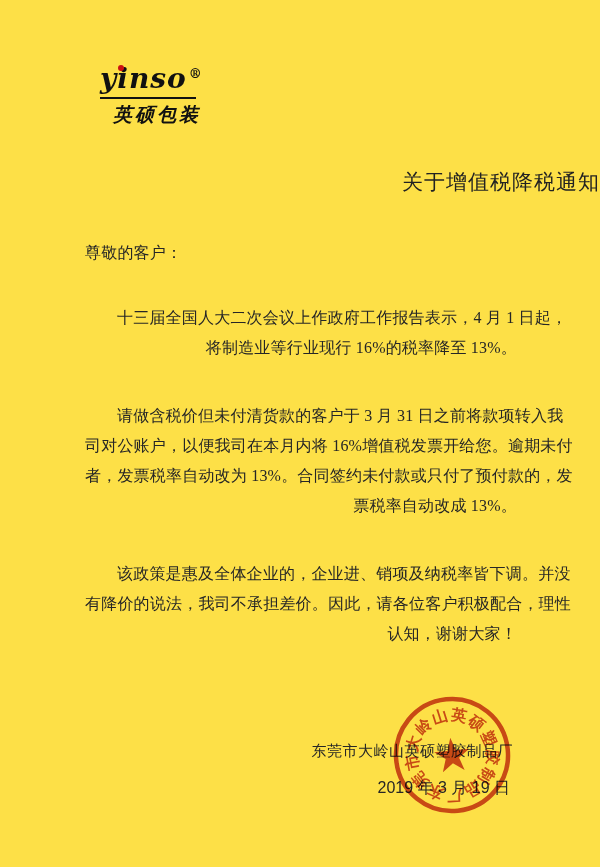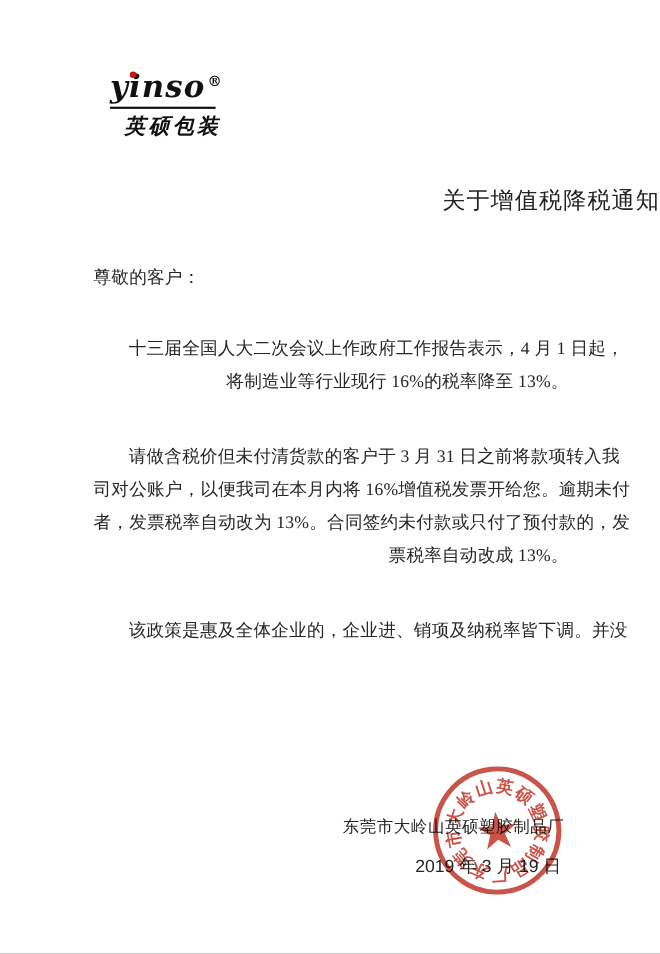--- a/index.html
+++ b/index.html
@@ -1,20 +1,20 @@
 <!DOCTYPE html>
 <html><head>
 <meta charset="utf-8">
 <style>
   html,body{margin:0;padding:0;background:#888;}
   .page{
     position:relative;
     width:600px;height:867px;
     margin:0 auto;
-    background:#ffffff;
+    background:#fde047;
     overflow:hidden;
     font-family:"Liberation Serif","DejaVu Serif",serif;
     color:#1f1f1f;
   }
   
   .logo{position:absolute;left:100px;top:64px;}
   .brand-row{position:relative;white-space:nowrap;}
   .brand{
     font-family:"DejaVu Serif","Liberation Serif",serif;
     font-style:italic;font-weight:bold;
@@ -108,20 +108,22 @@
           <div class="line">将制造业等行业现行 16%的税率降至 13%。</div>
         </div>
         <div class="para">
           <div class="line indent">请做含税价但未付清货款的客户于 3 月 31 日之前将款项转入我</div>
           <div class="line">司对公账户，以便我司在本月内将 16%增值税发票开给您。逾期未付</div>
           <div class="line">者，发票税率自动改为 13%。合同签约未付款或只付了预付款的，发</div>
           <div class="line">票税率自动改成 13%。</div>
         </div>
         <div class="para">
           <div class="line indent">该政策是惠及全体企业的，企业进、销项及纳税率皆下调。并没</div>
+          <div class="line">有降价的说法，我司不承担差价。因此，请各位客户积极配合，理性</div>
+          <div class="line">认知，谢谢大家！</div>
         </div>
       </div>
   </div>
 
   <div class="sig-company">东莞市大岭山英硕塑胶制品厂</div>
   <div class="sig-date">2019 年 3 月 19 日</div>
 
   <svg id="stamp-svg" class="stamp" viewBox="0 0 126 126" style="color: rgb(194, 58, 45);">
     <circle class="seal-ring" cx="63" cy="63" r="56"></circle>
     <text class="seal-star" x="63" y="79" text-anchor="middle">★</text>

